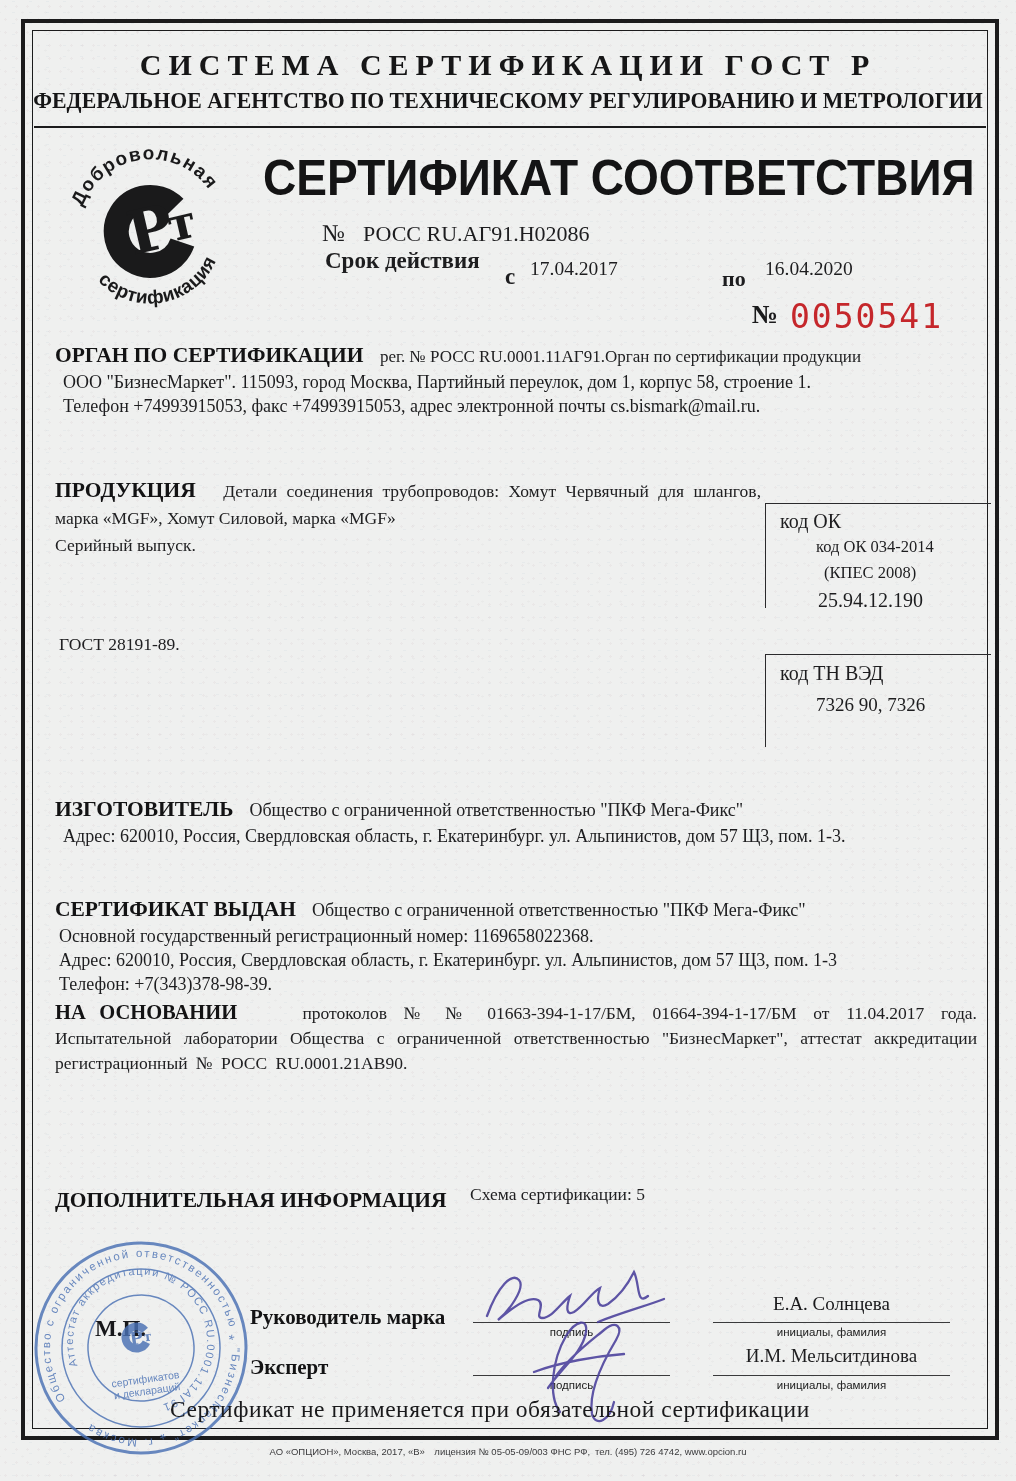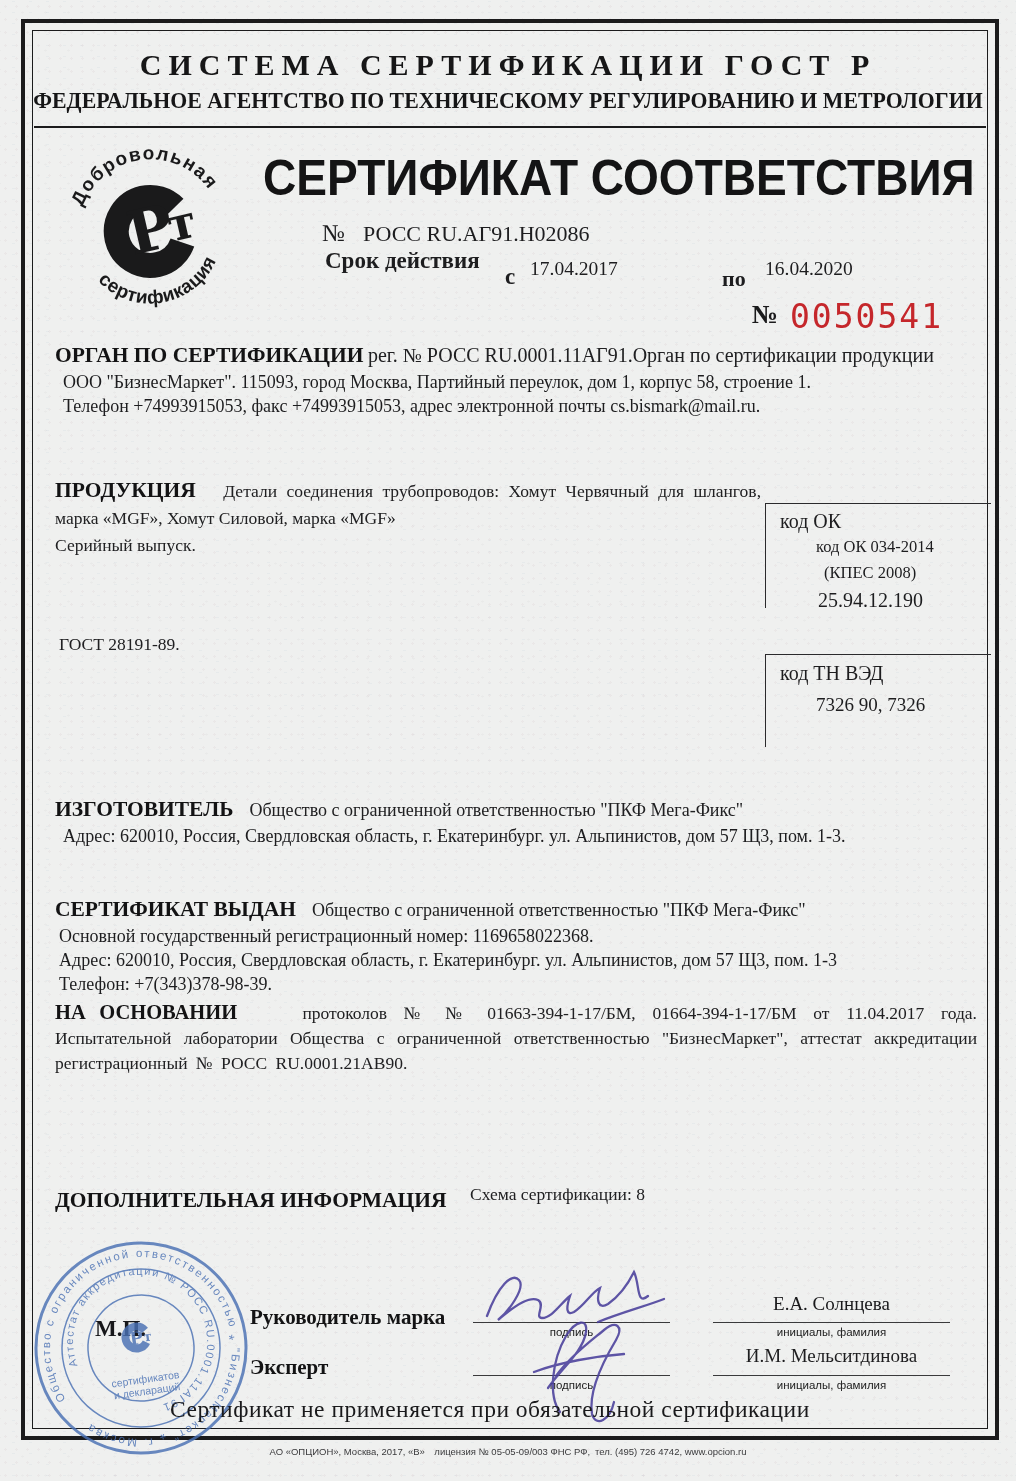--- a/index.html
+++ b/index.html
@@ -91,21 +91,21 @@
   <div class="abs validity-s">с</div>
   <div class="abs validity-from">17.04.2017</div>
   <div class="abs validity-po">по</div>
   <div class="abs validity-to">16.04.2020</div>
 
   <div class="abs blank-no">№</div>
   <div class="abs blank-digits">0050541</div>
 
   <div class="abs org-block">
     <span class="seclbl">ОРГАН ПО СЕРТИФИКАЦИИ</span>
-    <span class="body-text" style="font-size:20px;">рег. № РОСС RU.0001.11АГ91.Орган по сертификации продукции</span>
+    <span class="body-text" style="font-size:17px;margin-left:12px;">рег. № РОСС RU.0001.11АГ91.Орган по сертификации продукции</span>
     <div style="margin:4px 0 0 8px;font-size:18px;">ООО "БизнесМаркет". 115093, город Москва, Партийный переулок, дом 1, корпус 58, строение 1.</div>
     <div style="margin:3px 0 0 8px;font-size:18px;">Телефон +74993915053, факс +74993915053, адрес электронной почты cs.bismark@mail.ru.</div>
   </div>
 
   <div class="abs" style="left:55px;top:477px;width:706px;text-align:justify;line-height:26px;">
     <span class="seclbl" style="font-size:21.5px;">ПРОДУКЦИЯ</span>&nbsp;&nbsp;
     <span class="body-text">Детали соединения трубопроводов: Хомут Червячный для шлангов, марка «MGF», Хомут Силовой, марка «MGF»</span>
     <div class="body-text" style="text-align:left;">Серийный выпуск.</div>
   </div>
 
@@ -140,21 +140,21 @@
   </div>
 
   <div class="abs" style="left:55px;top:1000px;width:922px;text-align:justify;line-height:25px;word-spacing:4px;">
     <span class="seclbl" style="font-size:20.5px;word-spacing:0;">НА ОСНОВАНИИ</span>&nbsp;&nbsp;&nbsp;
     <span class="body-text">протоколов № № 01663-394-1-17/БМ, 01664-394-1-17/БМ от 11.04.2017 года. Испытательной лаборатории Общества с ограниченной ответственностью "БизнесМаркет", аттестат аккредитации регистрационный № РОСС RU.0001.21АВ90.</span>
   </div>
 
   <div class="abs" style="left:55px;top:1188px;">
     <span class="seclbl" style="font-size:21.5px;">ДОПОЛНИТЕЛЬНАЯ ИНФОРМАЦИЯ</span>
   </div>
-  <div class="abs body-text" style="left:470px;top:1184px;">Схема сертификации: 8</div>
+  <div class="abs body-text" style="left:470px;top:1184px;">Схема сертификации: 5</div>
 
   <div class="abs mp">М.П.</div>
 
   <svg class="abs" style="left:24px;top:1231px;opacity:0.82;" width="234" height="234" viewBox="0 0 234 234">
     <g transform="rotate(-8 117 117)" stroke="#4a71b4" fill="none">
       <circle cx="117" cy="117" r="105" stroke-width="3"></circle>
       <circle cx="117" cy="117" r="79" stroke-width="1.5"></circle>
       <circle cx="117" cy="117" r="53" stroke-width="1.5"></circle>
       <defs>
         <path id="stampOuter" d="M 38.2,162.5 A 91,91 0 1 1 195.8,162.5 A 91,91 0 0 1 38.2,162.5" fill="none"></path>

